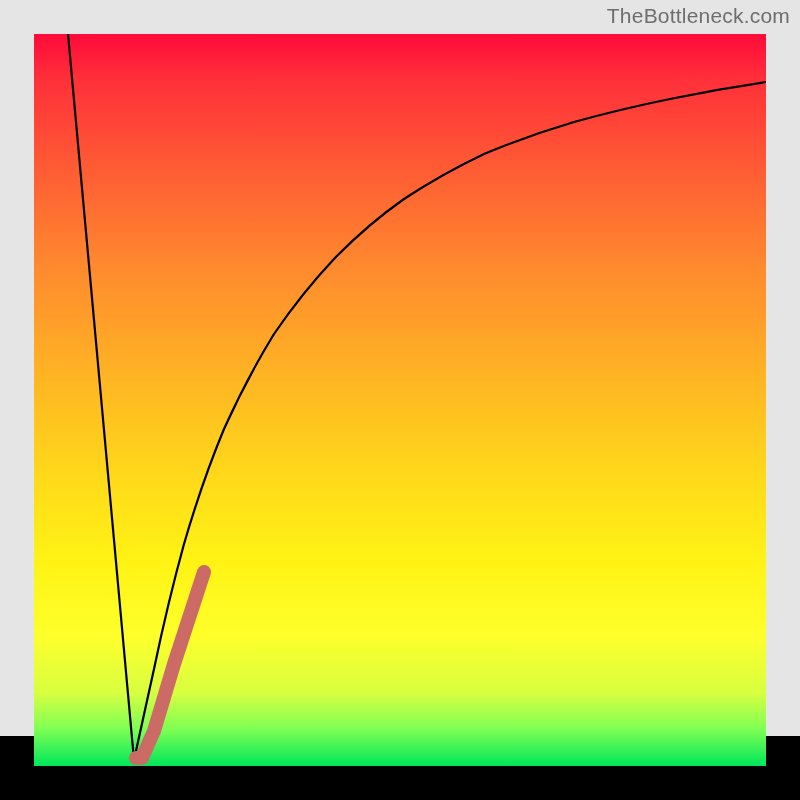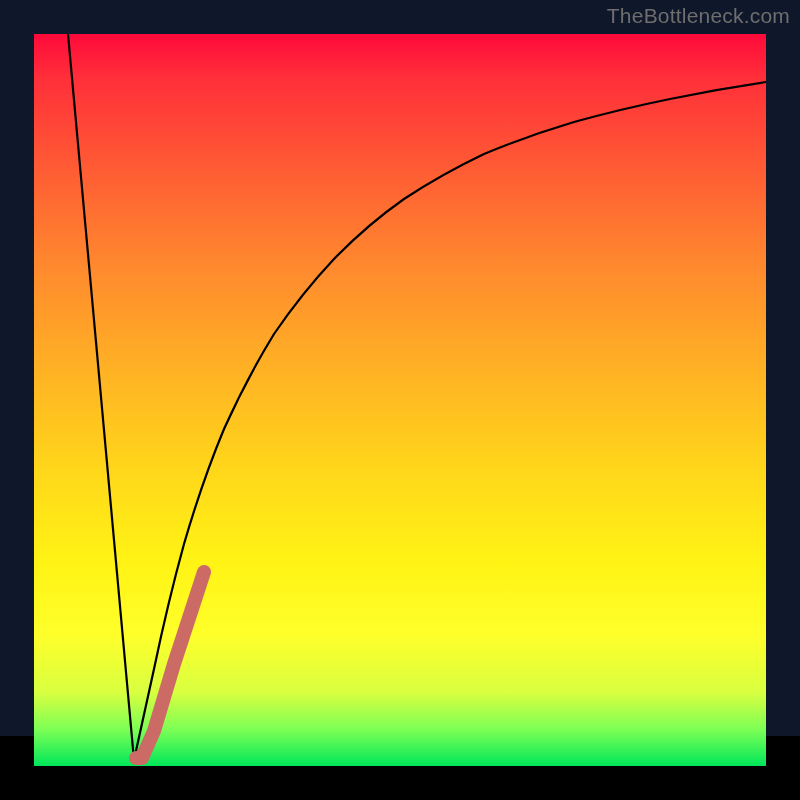--- a/index.html
+++ b/index.html
@@ -10,21 +10,21 @@
     background: #000;
     overflow: hidden;
     font-family: Arial, Helvetica, sans-serif;
   }
   .frame {
     position: absolute;
     left: 0;
     top: 0;
     width: 800px;
     height: 736px;
-    background: #0f172a;
+    background: #e5e5e5;
   }
   .plot {
     position: absolute;
     left: 34px;
     top: 34px;
     width: 732px;
     height: 732px;
     background: linear-gradient(to bottom,
       #ff0a3a 0%,
       #ff2f3a 6%,

